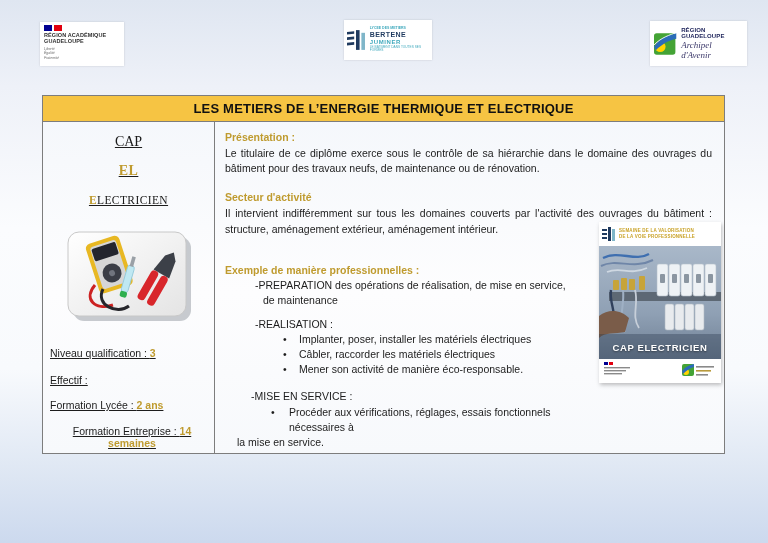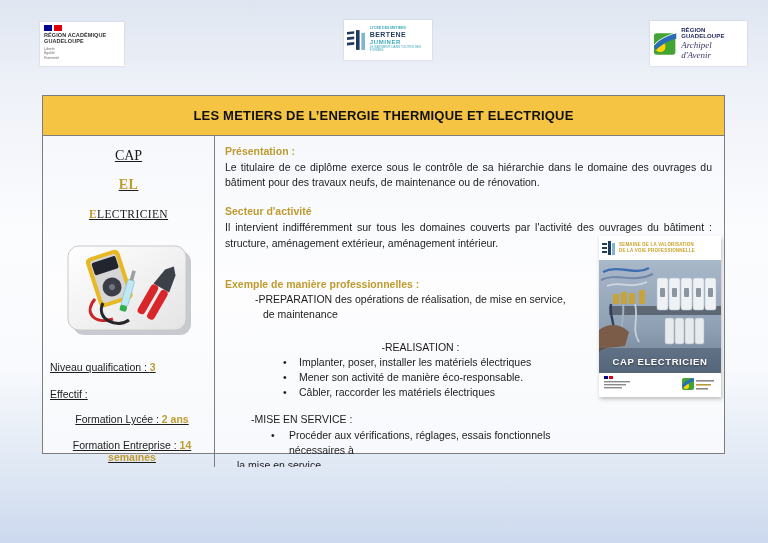--- a/index.html
+++ b/index.html
@@ -23,41 +23,41 @@
   .lycee-text{display:flex;flex-direction:column;line-height:1.05;}
   .lycee-text .t1{font-size:3.5px;color:#3fa9bd;font-weight:bold;}
   .lycee-text .t2{font-size:7px;font-weight:bold;color:#1f3a5f;letter-spacing:.4px;}
   .lycee-text .t3{font-size:6px;font-weight:bold;color:#3fa9bd;letter-spacing:.6px;}
   .lycee-text .t4{font-size:3.2px;color:#3fa9bd;margin-top:1px;}
   .logo-region{left:650px;top:21px;width:97px;height:45px;display:flex;align-items:center;gap:4px;padding:3px 4px;box-sizing:border-box;}
   .region-text .r1{font-size:6px;font-weight:bold;color:#20265c;letter-spacing:.1px;}
   .region-text .r2{font-family:"Liberation Serif",serif;font-style:italic;font-size:9px;color:#3d3a6b;margin-top:1px;}
   
   .main-table{position:absolute;left:42px;top:95px;width:683px;height:359px;border:1px solid #7d7d7d;background:linear-gradient(180deg,#f4f7fb 0%,#fdfdfe 55%,#f7f9fc 100%);box-sizing:border-box;}
-  .title-row{height:40px;background:#f6c443;border-bottom:1px solid #7d7d7d;display:flex;align-items:center;justify-content:center;box-sizing:border-box;}
+  .title-row{height:26px;background:#f6c443;border-bottom:1px solid #7d7d7d;display:flex;align-items:center;justify-content:center;box-sizing:border-box;}
   .title-row span{font-size:13px;font-weight:bold;color:#111;letter-spacing:.2px;}
   .table-body{display:flex;height:331px;}
   .left-col{width:172px;border-right:1px solid #7d7d7d;box-sizing:border-box;text-align:center;text-decoration:underline;}
   .cap{font-family:"Liberation Serif",serif;font-size:14px;color:#1a1a1a;margin-top:12px;}
   .el{font-family:"Liberation Serif",serif;font-size:14px;margin-top:13px;letter-spacing:.5px;}
   .diploma-name{font-family:"Liberation Serif",serif;font-size:11.5px;margin-top:15px;letter-spacing:.4px;color:#1a1a1a;}
   .tools-photo{margin-top:23px;}
   .facts{text-align:left;padding:0 0 0 7px;margin-top:3px;}
   .fact{font-size:10.5px;color:#1c1c1c;margin-top:20px;line-height:1.2;}
   
   .right-col{flex:1;position:relative;padding:8px 10px 0 10px;font-size:10.5px;line-height:1.44;box-sizing:border-box;overflow:hidden;}
   .right-col p{margin:1px 0 0 0;text-align:justify;padding-right:2px;}
   .h{font-size:10.5px;}
   .sec-h{margin-top:14px;}
   .tach-h{margin-top:26px;}
   .ind30{margin-left:30px;}
   .ind38{margin-left:38px;}
   .ind26{margin-left:26px;}
   .ind8{margin-left:12px;}
-  .mt13{margin-top:18px;text-align:center;}
+  .mt13{margin-top:9px;}
   .mt12{margin-top:12px;}
   .task-area{padding-right:128px;}
   ul.bullets{margin:0 0 0 58px;padding:0;list-style:none;}
   ul.bullets li{position:relative;padding-left:16px;}
   ul.bullets li::before{content:"•";position:absolute;left:0;top:0;}
   .bullet-line{position:relative;margin-left:46px;padding-left:18px;}
   .bullet-line::before{content:"•";position:absolute;left:0;top:0;}
   
   .poster{position:absolute;left:384px;top:100px;width:122px;height:161px;background:#fff;box-shadow:1px 2px 4px rgba(0,0,0,.25);}
   .poster-top{height:24px;display:flex;align-items:center;gap:3px;padding:2px 3px;box-sizing:border-box;}
@@ -153,41 +153,41 @@
               <path d="M86 42 L104 42 L101 24 L95 17 L89 24 Z" fill="#3c4048"></path>
               <rect x="85" y="42" width="8" height="33" rx="4" fill="#d8262b"></rect>
               <rect x="96" y="42" width="8" height="33" rx="4" fill="#d8262b"></rect>
             </g>
           </svg>
         </div>
 
         <div class="facts">
           <div class="fact"><span>Niveau qualification : </span><span class="gold">3</span></div>
           <div class="fact" style="margin-top:14px;"><span>Effectif : </span><span class="gold"></span></div>
-          <div class="fact" style="margin-top:13px;text-align:center;"><span>Formation Lycée : </span><span class="gold">2 ans</span></div>
+          <div class="fact" style="margin-top:13px;"><span>Formation Lycée : </span><span class="gold">2 ans</span></div>
           <div class="fact" style="margin-top:13px;text-align:center;"><span>Formation Entreprise : </span><span class="gold">14 semaines</span></div>
         </div>
       </div>
 
       <div class="right-col">
         <div class="h gold">Présentation :</div>
         <p>Le titulaire de ce diplôme exerce sous le contrôle de sa hiérarchie dans le domaine des ouvrages du bâtiment pour des travaux neufs, de maintenance ou de rénovation.</p>
 
         <div class="h gold sec-h">Secteur d'activité</div>
         <p> Il intervient indifféremment sur tous les domaines couverts par l'activité des ouvrages du bâtiment : structure, aménagement extérieur, aménagement intérieur.</p>
 
         <div class="task-area">
           <div class="h gold tach-h">Exemple de manière professionnelles :</div>
           <div class="ind30">-PREPARATION des opérations de réalisation, de mise en service,</div>
           <div class="ind38">de maintenance</div>
           <div class="ind30 mt13">-REALISATION :</div>
           <ul class="bullets">
             <li>Implanter, poser, installer les matériels électriques</li>
+            <li>Câbler, raccorder les matériels électriques</li>
             <li>Mener son activité de manière éco-responsable.</li>
-            <li>Câbler, raccorder les matériels électriques</li>
           </ul>
           <div class="ind26 mt12">-MISE EN SERVICE :</div>
           <div class="bullet-line">Procéder aux vérifications, réglages, essais fonctionnels nécessaires à</div>
           <div class="ind8">la mise en service.</div>
         </div>
 
         <div class="poster">
           <div class="poster-top">
             <svg width="14" height="16" viewBox="0 0 14 16">
               <rect x="0" y="3" width="5" height="2" fill="#1f3a5f"></rect>

